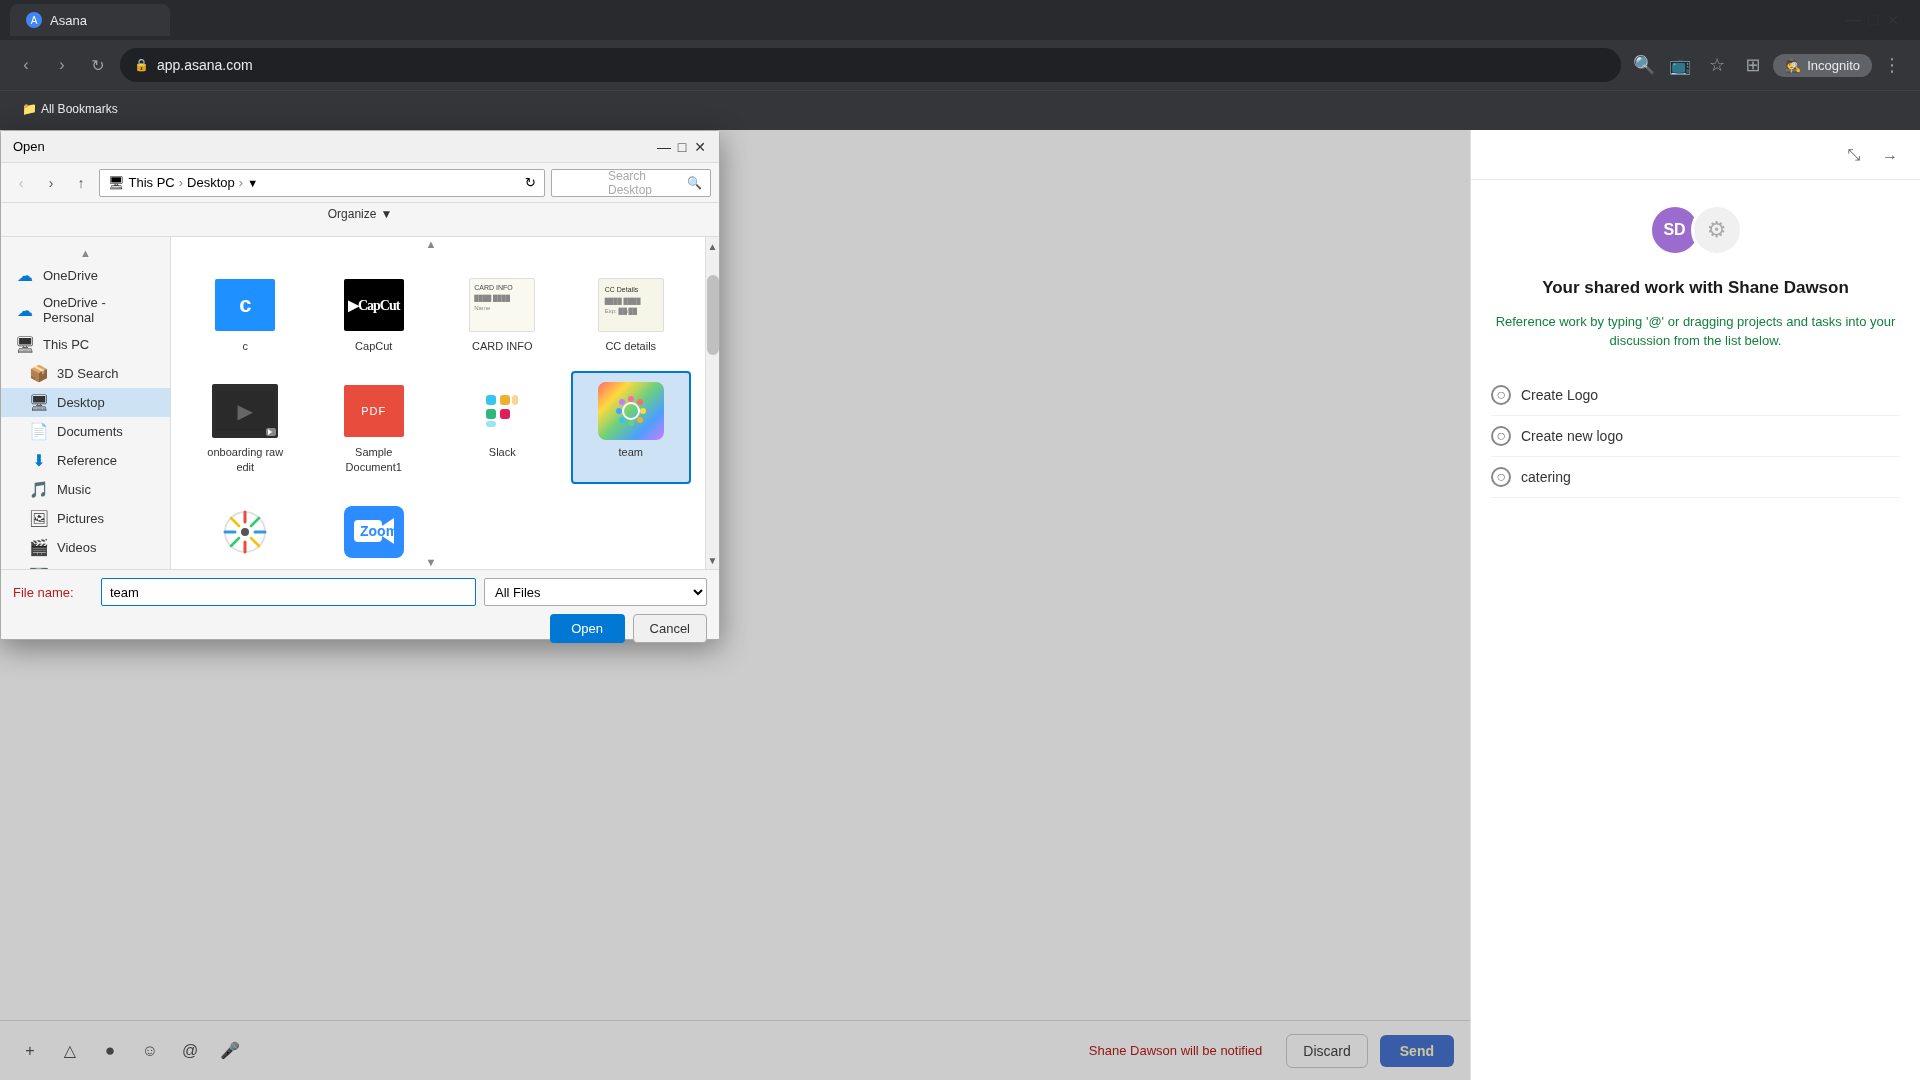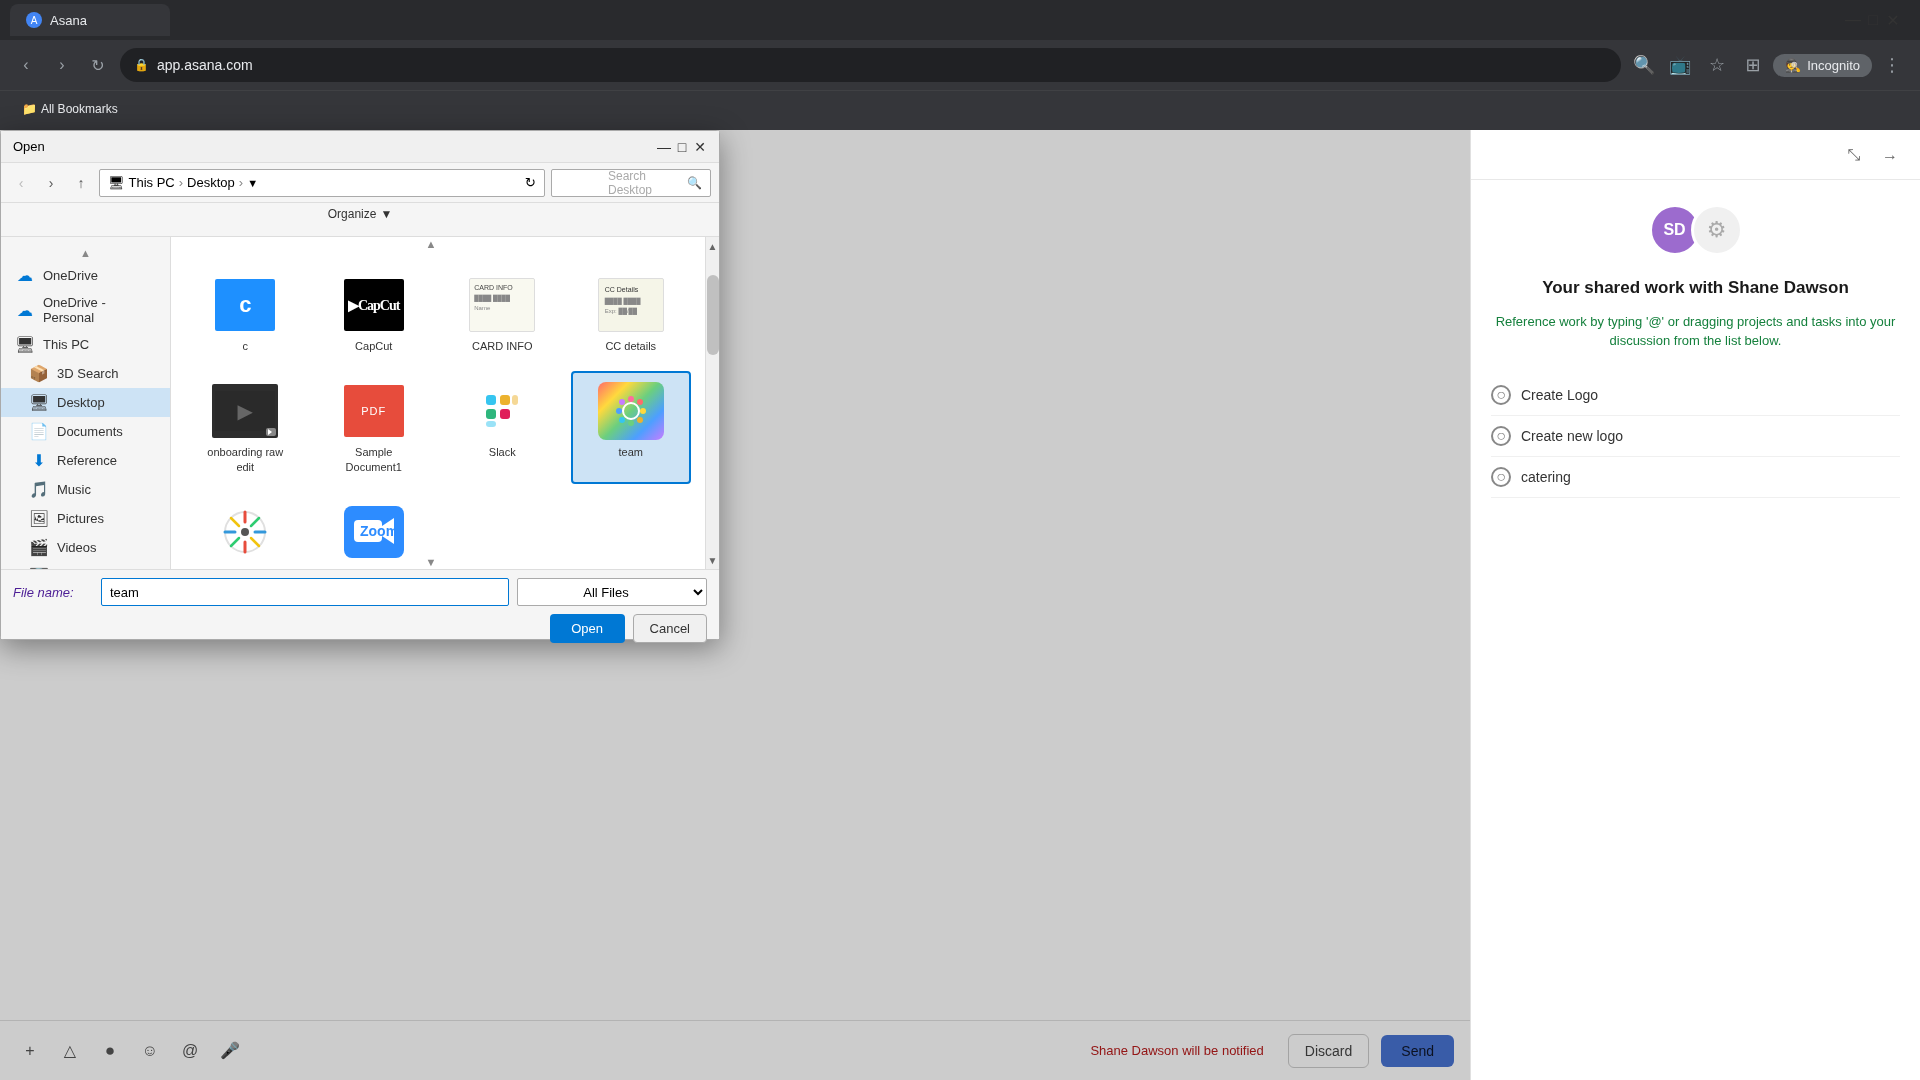--- a/index.html
+++ b/index.html
@@ -238,25 +238,25 @@
       border: 1px solid #ccc;
       background: white;
       border-radius: 6px;
       font-size: 14px;
       color: #444;
       cursor: pointer;
     }
     .send-btn {
       padding: 8px 20px;
       background: #4873d3;
-      color: #0f172a;
+      color: #fef9c3;
       border: none;
       border-radius: 6px;
       font-size: 14px;
-      font-weight: 400;
+      font-weight: 700;
       cursor: pointer;
     }
 
     
     .dialog-overlay {
       position: absolute;
       top: 130px;
       left: 0;
       right: 450px;
       bottom: 0;
@@ -477,42 +477,40 @@
       flex-direction: column;
       gap: 8px;
     }
     .filename-row {
       display: flex;
       align-items: center;
       gap: 8px;
     }
     .filename-label {
       font-size: 13px;
-      color: #4c1d95;
+      color: #b91c1c;
       width: 80px;
-      font-style: italic;
     }
     .filename-input {
       flex: 1;
       height: 28px;
       border: 1px solid #0078d4;
       border-radius: 2px;
       padding: 0 8px;
       font-size: 13px;
       background: white;
     }
     .filetype-select {
-      width: 190px;
+      width: 223px;
       height: 28px;
       border: 1px solid #aaa;
       border-radius: 2px;
       font-size: 13px;
       background: white;
       padding: 0 6px;
-      text-align: center;
     }
     .dialog-action-buttons {
       display: flex;
       justify-content: flex-end;
       gap: 8px;
     }
     .open-btn {
       padding: 6px 20px;
       background: #0078d4;
       color: white;

